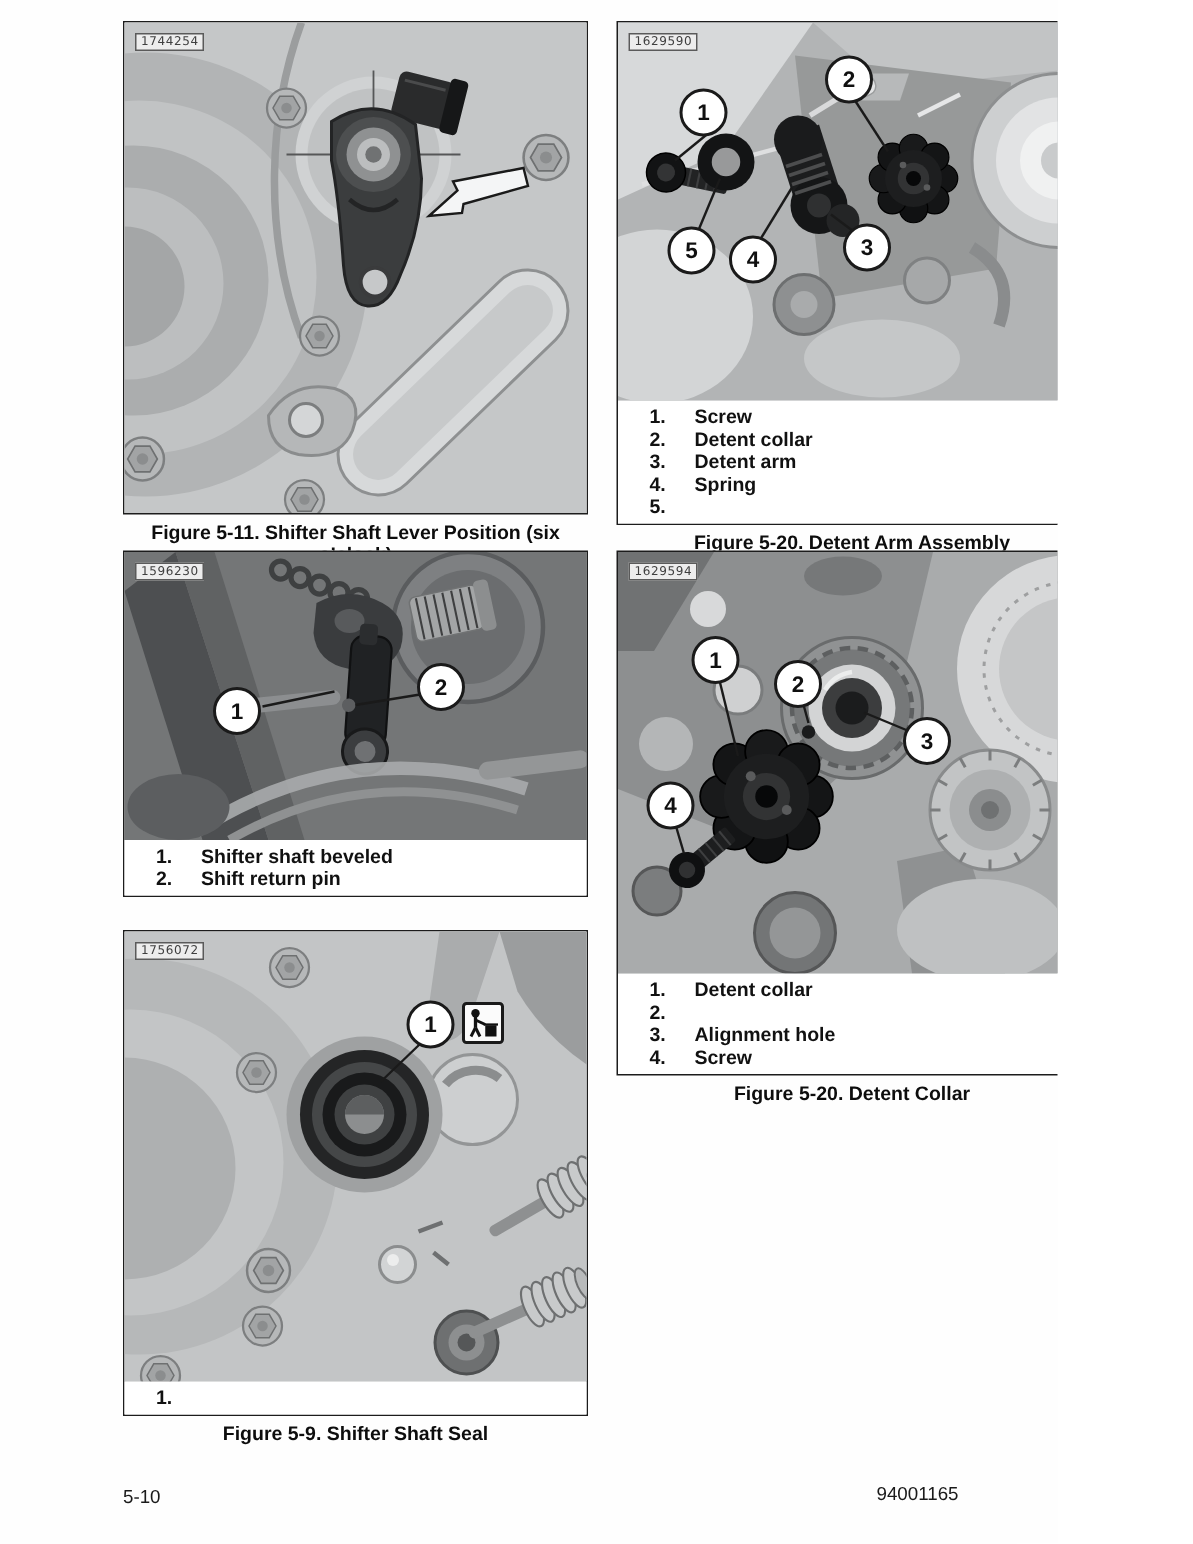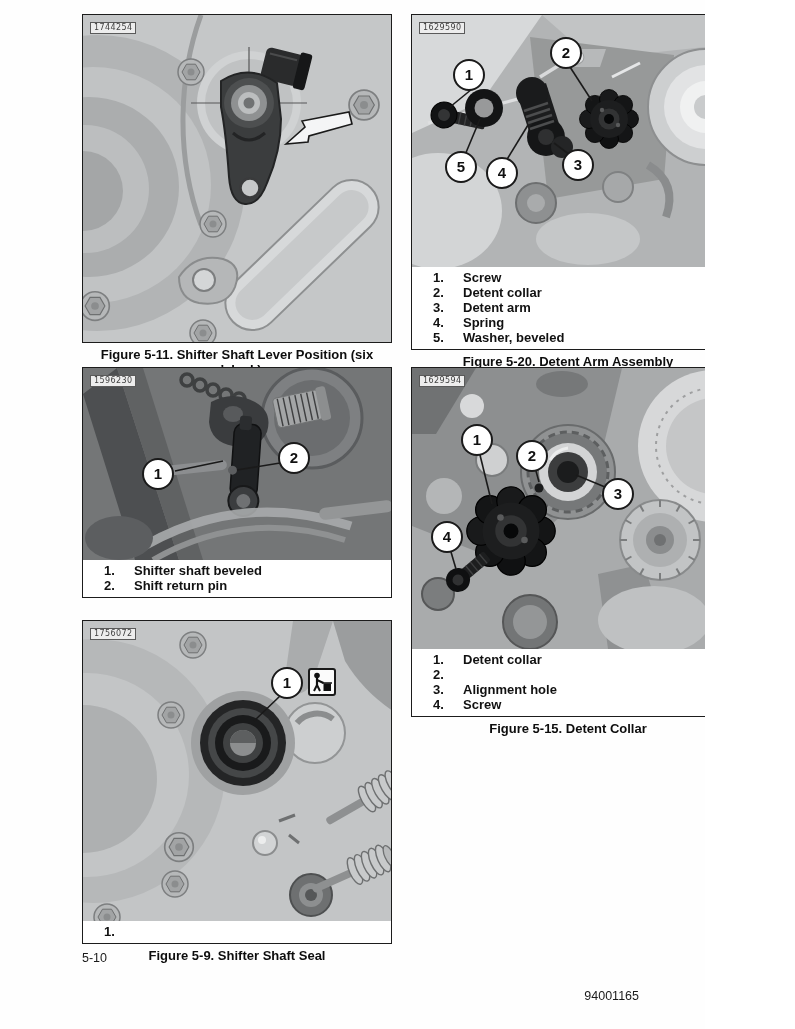--- a/index.html
+++ b/index.html
@@ -336,21 +336,20 @@
         <div class="lrow">
           <span class="lnum">3.</span>
           <span class="llabel">Detent arm</span>
         </div>
         <div class="lrow">
           <span class="lnum">4.</span>
           <span class="llabel">Spring</span>
         </div>
         <div class="lrow">
           <span class="lnum">5.</span>
-          <span class="llabel">Washer, beveled</span>
         </div>
       </div>
     </div>
     <figcaption class="caption">Figure 5-20. Detent Arm Assembly</figcaption>
   </figure>
 
   <figure class="fig" style="left:411px;top:367px;width:314px;">
     <div class="frame">
       <div class="photo" style="height:281px;background:#a9abac;">
         <svg viewBox="0 0 312 281" width="312" height="281">
@@ -444,19 +443,19 @@
         <div class="lrow">
           <span class="lnum">3.</span>
           <span class="llabel">Alignment hole</span>
         </div>
         <div class="lrow">
           <span class="lnum">4.</span>
           <span class="llabel">Screw</span>
         </div>
       </div>
     </div>
-    <figcaption class="caption">Figure 5-15. Detent Collar</figcaption>
+    <figcaption class="caption">Figure 5-20. Detent Collar</figcaption>
   </figure>
 
-  <span class="footer-text" style="left:82px;top:951px;">5-10</span>
+  <span class="footer-text" style="left:82px;top:991px;">5-10</span>
   <span class="footer-text" style="right:66px;top:989px;">94001165</span>
 
 </div>
 
 </body></html>

